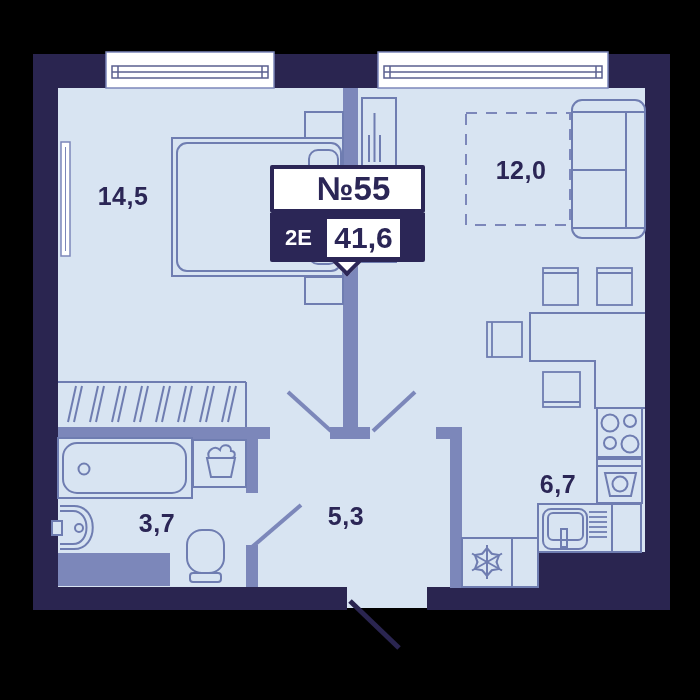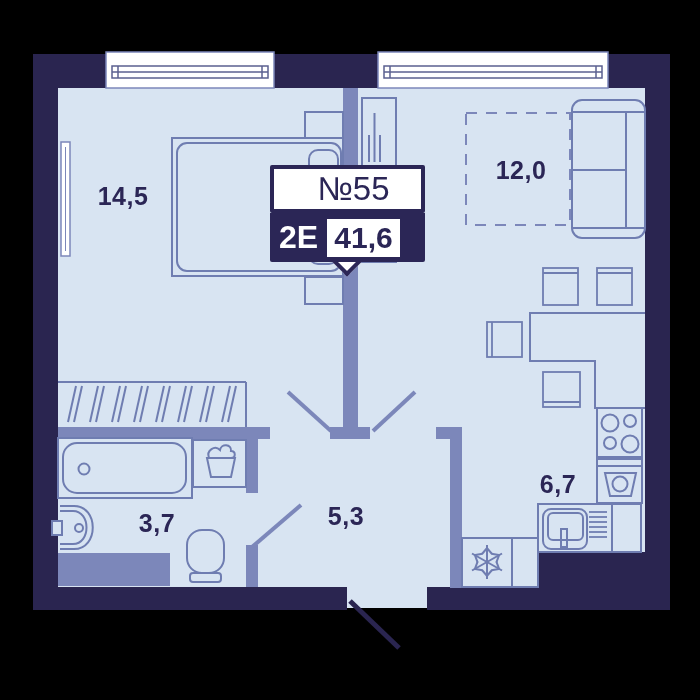--- a/index.html
+++ b/index.html
@@ -5,25 +5,25 @@
   html,body{margin:0;padding:0;background:#000;}
   .stage{position:relative;width:700px;height:700px;background:#000;overflow:hidden;
          font-family:"Liberation Sans","DejaVu Sans",sans-serif;}
   .plan-svg{position:absolute;left:0;top:0;z-index:1;}
   .room-label{position:absolute;transform:translate(-50%,-50%);
       font-weight:600;font-size:25px;color:#2b2656;letter-spacing:.5px;z-index:3;}
   
   .badge{position:absolute;left:270px;top:165px;width:155px;z-index:5;}
   .badge-top{box-sizing:border-box;height:48px;background:#fff;border:4px solid #2b2656;
       border-radius:2px;display:flex;align-items:center;justify-content:center;
-      font-weight:400;font-size:33px;color:#2b2656;position:relative;z-index:4;padding-left:12px;}
+      font-weight:700;font-size:33px;color:#2b2656;position:relative;z-index:4;padding-left:12px;}
   .badge-bottom{box-sizing:border-box;height:49px;background:#2b2656;position:relative;z-index:4;
       border-radius:0 0 2px 2px;}
   .badge-type{position:absolute;left:0;top:0;width:57px;height:49px;display:flex;
-      align-items:center;justify-content:center;color:#fff;font-weight:700;font-size:32px;}
+      align-items:center;justify-content:center;color:#fff;font-weight:700;font-size:22px;}
   .badge-area{position:absolute;left:57px;top:6px;width:73px;height:38px;background:#fff;
       display:flex;align-items:center;justify-content:center;color:#2b2656;
       font-weight:700;font-size:30px;}
   .badge-tail{position:absolute;left:66px;top:85px;width:18px;height:18px;background:#fff;
       border-right:4px solid #2b2656;border-bottom:4px solid #2b2656;
       transform:rotate(45deg);z-index:3;}
 </style>
 </head>
 <body>
 

